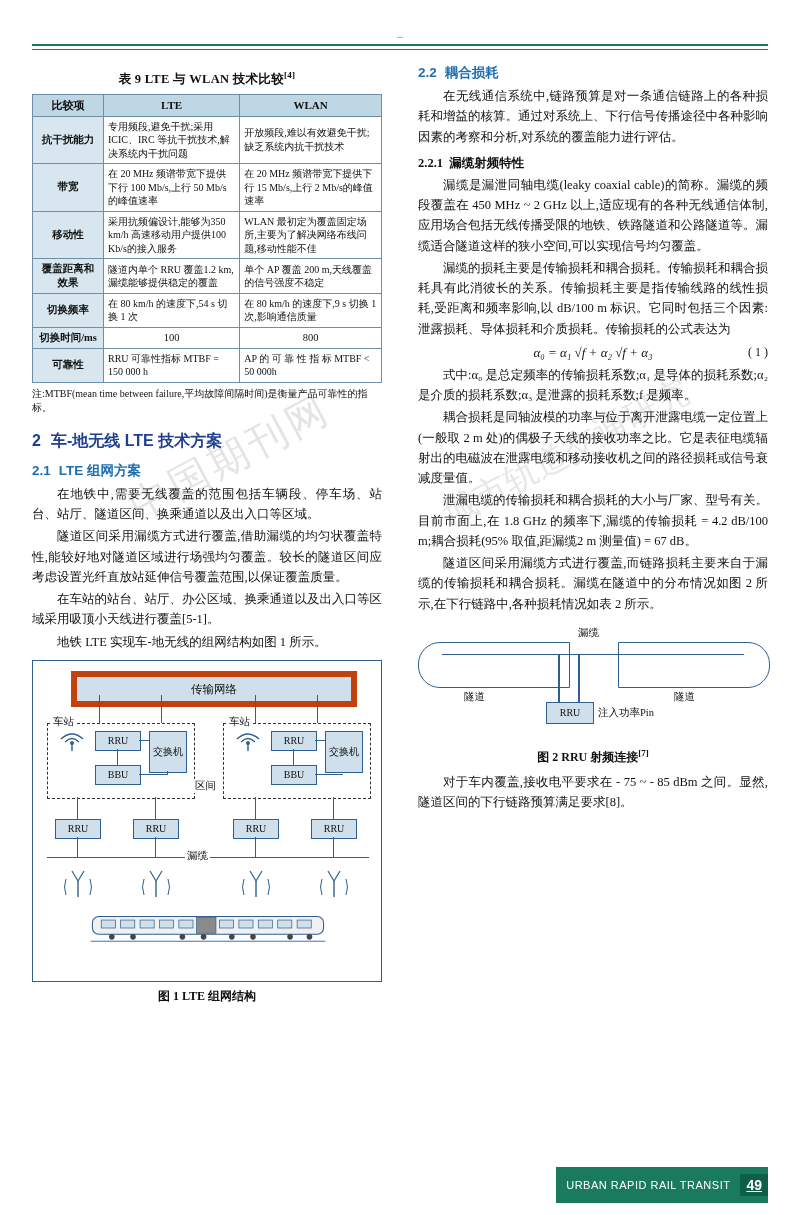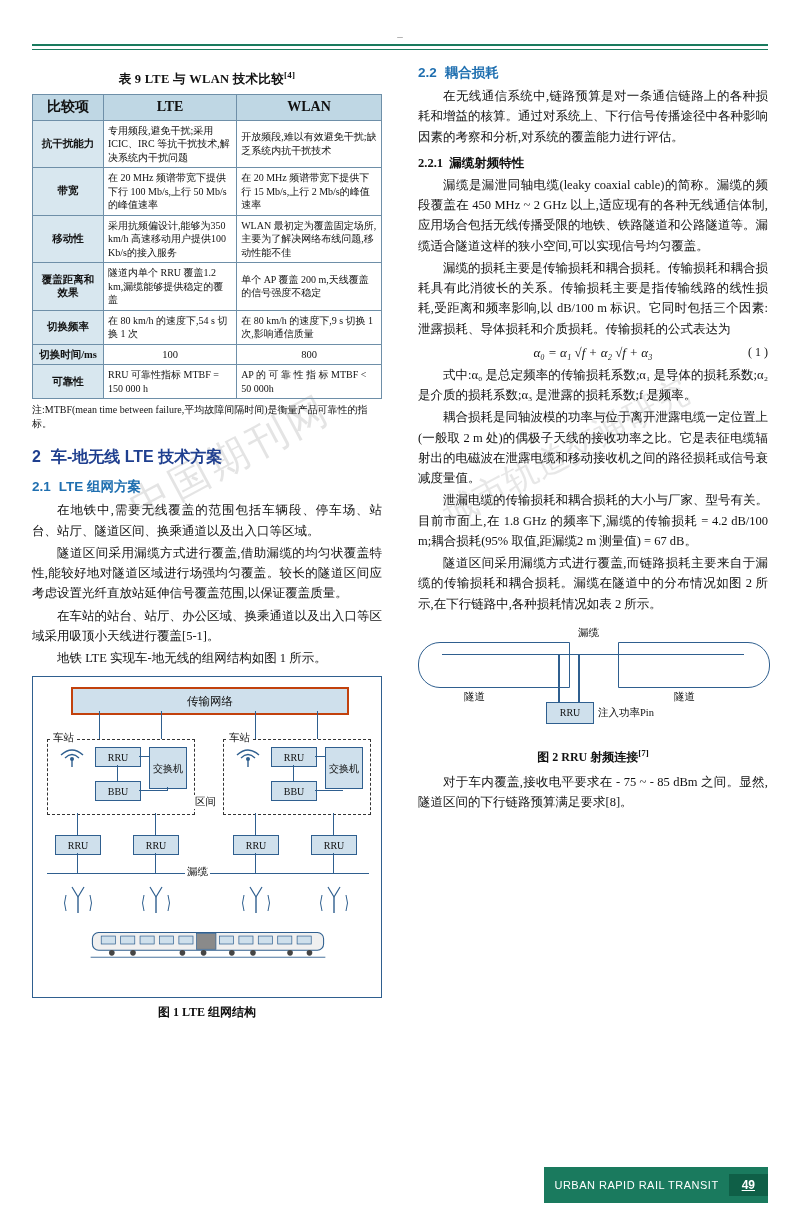--- a/index.html
+++ b/index.html
@@ -56,21 +56,21 @@
   }
   table.t1 td,table.t1 th{
     border:1px solid #6e8fa8;
     padding:3px 4px;
     vertical-align:middle;
     text-align:center;
   }
   table.t1 thead th{
     background:#bfd7e4;
     font-weight:bold;
-    font-size:14px;
+    font-size:11px;
   }
   table.t1 td.lbl{
     background:#d8e7ef;
     font-weight:bold;
     width:62px;
   }
   table.t1 td.cell{
     text-align:left;
     font-size:10px;
     line-height:1.35;
@@ -132,21 +132,21 @@
   .fig1{
     width:350px;height:322px;
     position:relative;
     margin-top:8px;
     border:1px solid #2f5f8f;
     box-sizing:border-box;
     background:#fff;
   }
   .fig1 .netbox{
     position:absolute;left:38px;top:10px;width:274px;height:24px;
-    background:#cfe0ec;border:2px solid #c2410c;
+    background:#cfe0ec;border:6px solid #c2410c;
     font-size:11.5px;text-align:center;line-height:24px;
   }
   .fig1 .dashbox{
     position:absolute;border:1px dashed #333;
   }
   .fig1 .sbox{
     position:absolute;background:#cfe0ec;border:1px solid #2f5f8f;
     font-size:10px;text-align:center;
     display:flex;align-items:center;justify-content:center;
     line-height:1.1;
@@ -201,22 +201,22 @@
     position:absolute;left:32px;right:32px;bottom:26px;height:22px;
   }
   .footer .bar{
     position:absolute;right:0;top:0;height:36px;
     background:#1a7a5e;color:#fff;font-size:11px;
     font-family:"Liberation Sans",sans-serif;
     display:flex;align-items:center;
   }
   .footer .jn{padding:0 10px;letter-spacing:.5px;}
   .footer .pg{
-    background:#0f5f47;padding:0 13px;height:22px;display:flex;
-    align-items:center;font-size:12px;font-weight:bold;text-decoration:underline;
+    background:#0f5f47;padding:0 6px;height:22px;display:flex;
+    align-items:center;font-size:14px;font-weight:bold;text-decoration:underline;
   }
 </style>
 </head>
 <body>
 
 <div class="page">
 
   <div class="top-dash">–</div>
   <div class="top-rule"></div>
   <div class="top-rule2"></div>

